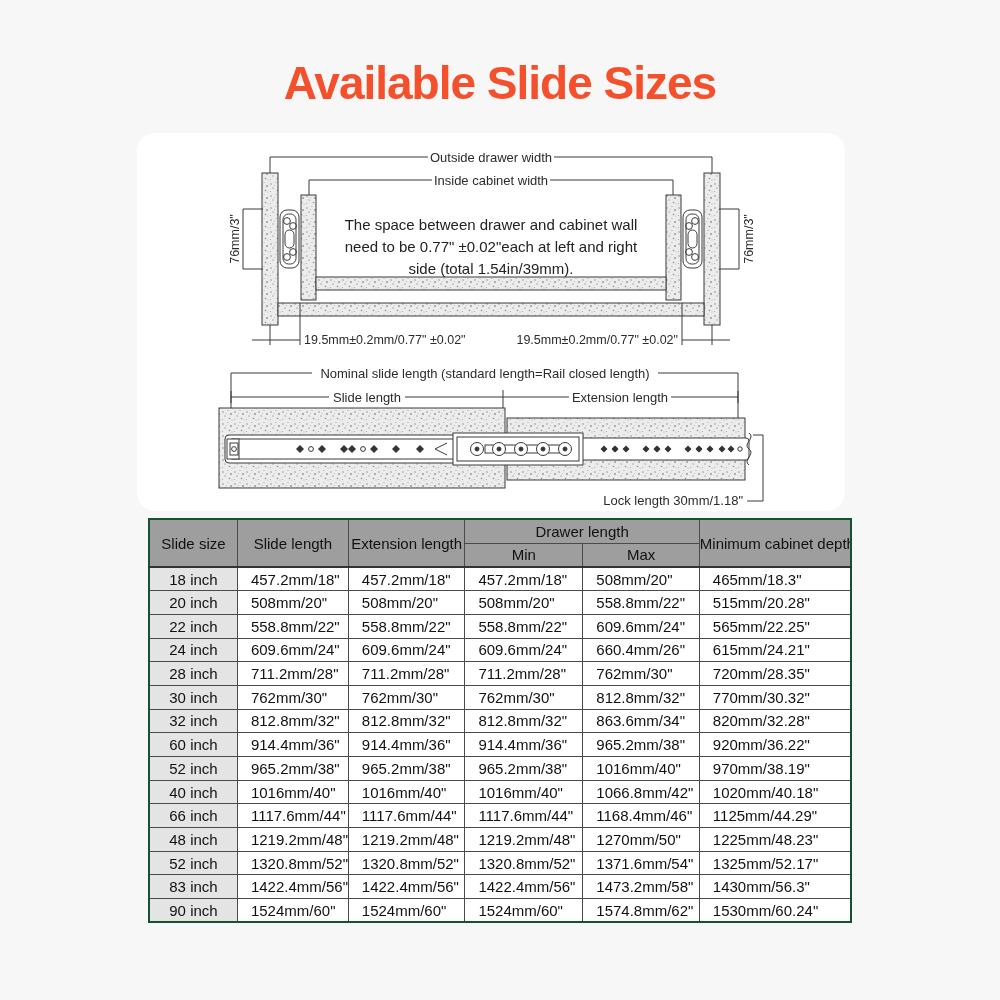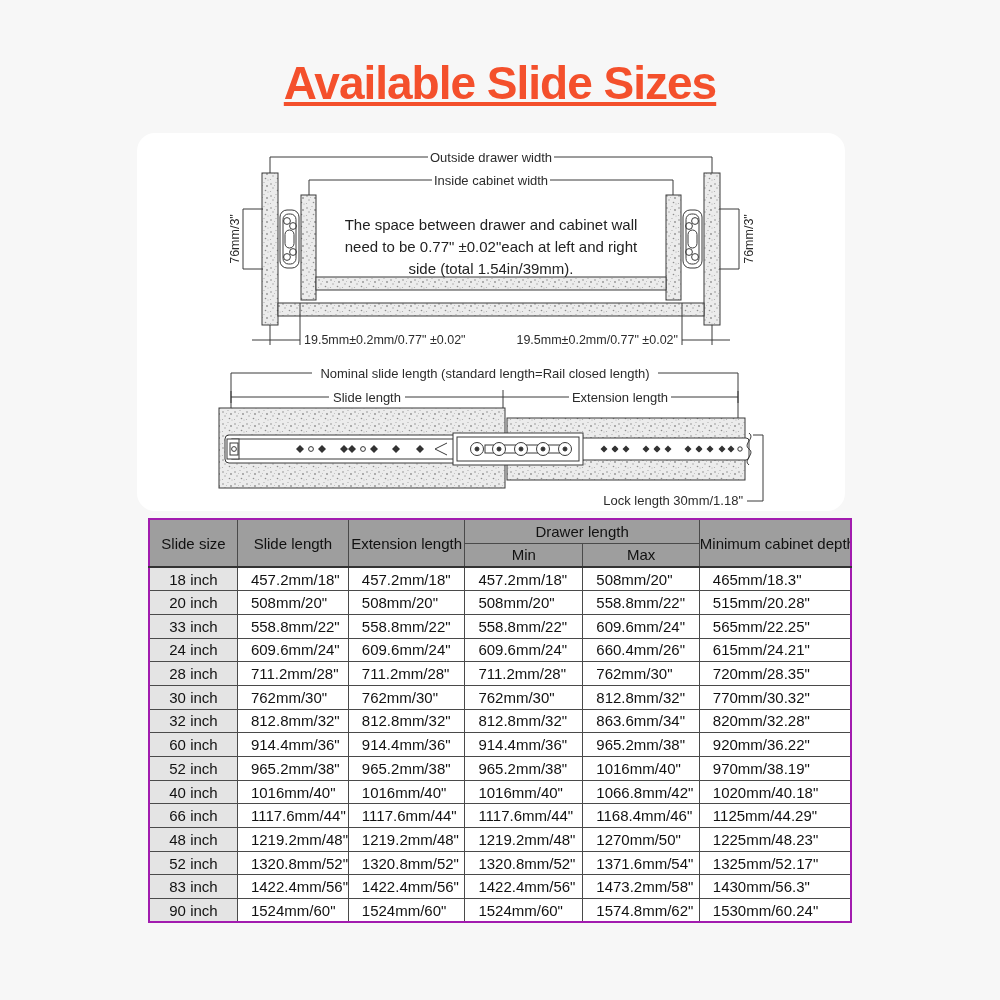--- a/index.html
+++ b/index.html
@@ -7,39 +7,38 @@
     width:1000px;height:1000px;position:relative;
     background:#f7f7f7;
     font-family:"Liberation Sans","DejaVu Sans",sans-serif;
     color:#1a1a1a;
   }
   .page-title{
     position:absolute;top:56px;left:0;width:1000px;
     text-align:center;margin:0;
     font-size:46px;font-weight:900;letter-spacing:-1px;
     color:#f4502c;
-    text-decoration:underline;
   }
   .diagram-card{
     position:absolute;left:137px;top:133px;width:708px;height:378px;
     background:#ffffff;border-radius:18px;
   }
   .diagram-card svg{display:block;}
   svg text{
     font-family:"Liberation Sans","DejaVu Sans",sans-serif;
     fill:#2b2b2b;stroke:none;
   }
   .dim-label{font-size:13px;}
   .note-label{font-size:15px;fill:#222;}
   .small-label{font-size:12.5px;}
   table.size-table{
     position:absolute;left:148px;top:518px;width:704px;
     border-collapse:collapse;table-layout:fixed;
     background:#ffffff;font-size:15px;color:#111;
-    border:2px solid #a21caf;
+    border:2px solid #14532d;
   }
   .size-table th,.size-table td{
     border:1px solid #4a4a4a;
     padding:0 0 0 13px;text-align:left;vertical-align:middle;
     overflow:hidden;white-space:nowrap;
   }
   .size-table thead th{
     background:#9e9e9e;font-weight:normal;text-align:center;padding:0;
     border-bottom:2px solid #333;
   }
@@ -248,21 +247,21 @@
       </tr>
       <tr>
         <td class="col-size">20 inch</td>
         <td>508mm/20"</td>
         <td>508mm/20"</td>
         <td>508mm/20"</td>
         <td>558.8mm/22"</td>
         <td>515mm/20.28"</td>
       </tr>
       <tr>
-        <td class="col-size">33 inch</td>
+        <td class="col-size">22 inch</td>
         <td>558.8mm/22"</td>
         <td>558.8mm/22"</td>
         <td>558.8mm/22"</td>
         <td>609.6mm/24"</td>
         <td>565mm/22.25"</td>
       </tr>
       <tr>
         <td class="col-size">24 inch</td>
         <td>609.6mm/24"</td>
         <td>609.6mm/24"</td>

